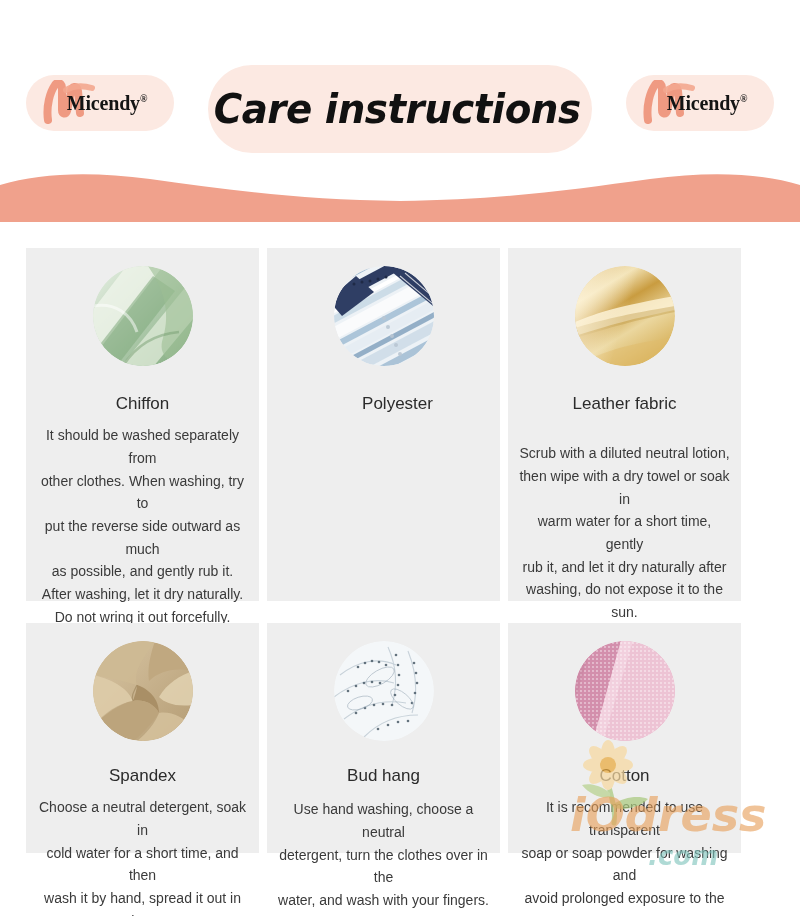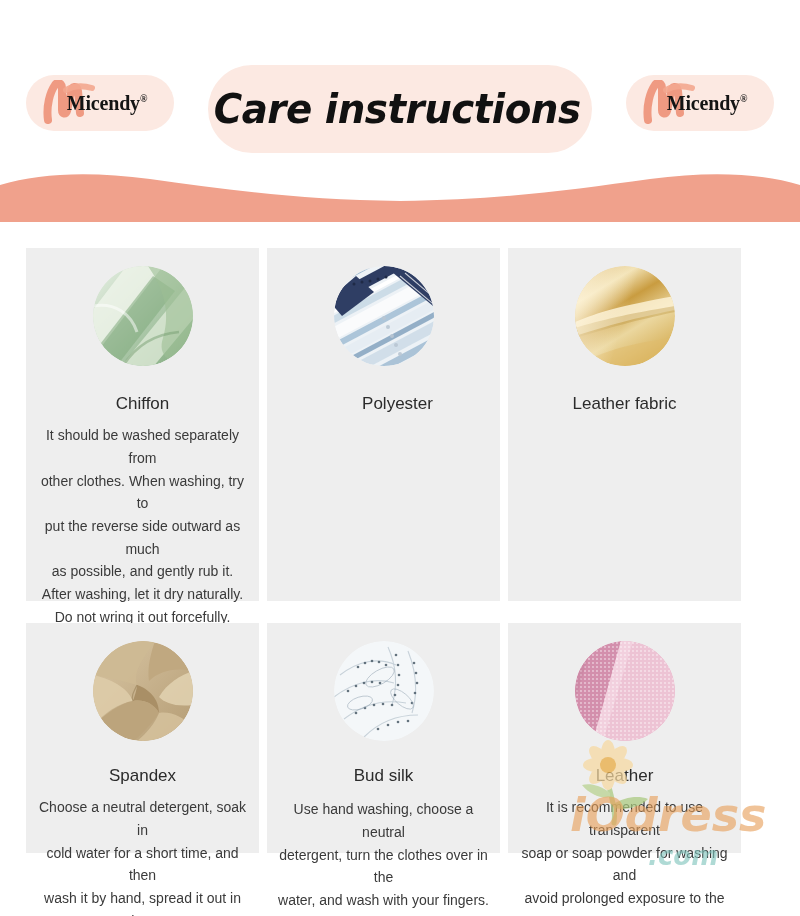--- a/index.html
+++ b/index.html
@@ -354,20 +354,25 @@
           <g clip-path="url(#c3)">
             <rect width="100" height="100" fill="url(#g3a)"></rect>
             <path d="M0 56 C24 46 44 40 100 30 L100 44 C50 54 26 62 0 70 Z" fill="#FBF1D3" opacity="0.85"></path>
             <path d="M0 62 C26 54 52 48 100 40 L100 46 C52 56 28 64 0 72 Z" fill="#B88F36" opacity="0.35"></path>
             <path d="M0 100 C30 84 60 76 100 72 L100 100 Z" fill="#E0BC6B" opacity="0.55"></path>
             <rect width="100" height="100" fill="url(#g3b)"></rect>
           </g>
         </svg>
       </div>
       <div class="card-title">Leather fabric</div>
+      <div class="card-body">Scrub with a diluted neutral lotion,
+then wipe with a dry towel or soak in
+warm water for a short time, gently
+rub it, and let it dry naturally after
+washing, do not expose it to the sun.</div>
     </div>
 
     <div class="card row2 spandex">
       <div class="swatch">
         <svg width="100" height="100" viewBox="0 0 100 100">
           <defs>
             <clipPath id="c4">
                 <circle cx="50" cy="50" r="50"></circle>
               </clipPath>
             <linearGradient id="g4a" x1="0" y1="0" x2="1" y2="1">
@@ -446,21 +451,21 @@
               <circle cx="74" cy="80" r="1.3"></circle>
             </g>
             <g fill="none" stroke="#8FA0AE" stroke-width="0.8" opacity="0.6">
               <ellipse cx="46" cy="36" rx="16" ry="7" transform="rotate(-30 46 36)"></ellipse>
               <ellipse cx="68" cy="58" rx="14" ry="6" transform="rotate(40 68 58)"></ellipse>
               <ellipse cx="26" cy="62" rx="13" ry="6" transform="rotate(-18 26 62)"></ellipse>
             </g>
           </g>
         </svg>
       </div>
-      <div class="card-title">Bud silk</div>
+      <div class="card-title">Bud hang</div>
       <div class="card-body">Use hand washing, choose a neutral
 detergent, turn the clothes over in the
 water, and wash with your fingers.
 Do not use various additives for washing.</div>
     </div>
 
     <div class="card row2 cotton">
       <div class="swatch">
         <svg width="100" height="100" viewBox="0 0 100 100">
           <defs>
@@ -475,21 +480,21 @@
           <g clip-path="url(#c6)">
             <rect width="100" height="100" fill="#E7B8CB"></rect>
             <path d="M0 0 L46 0 L18 100 L0 100 Z" fill="#D38FAC"></path>
             <path d="M46 0 L100 0 L100 100 L18 100 Z" fill="#EDC3D4"></path>
             <path d="M46 0 L58 0 L28 100 L18 100 Z" fill="#F2D3E0" opacity="0.8"></path>
             <rect width="100" height="100" fill="url(#waffle)"></rect>
             <path d="M0 0 L18 0 L0 60 Z" fill="#C27F9C" opacity="0.35"></path>
           </g>
         </svg>
       </div>
-      <div class="card-title">Leather</div>
+      <div class="card-title">Cotton</div>
       <div class="card-body">It is recommended to use transparent
 soap or soap powder for washing and
 avoid prolonged exposure to the sun
 to avoid fading. It is recommended to
 wash once before wearing.</div>
 
       <div class="watermark">
         <svg width="200" height="160" viewBox="0 0 200 160">
 
           <g opacity="0.72">

